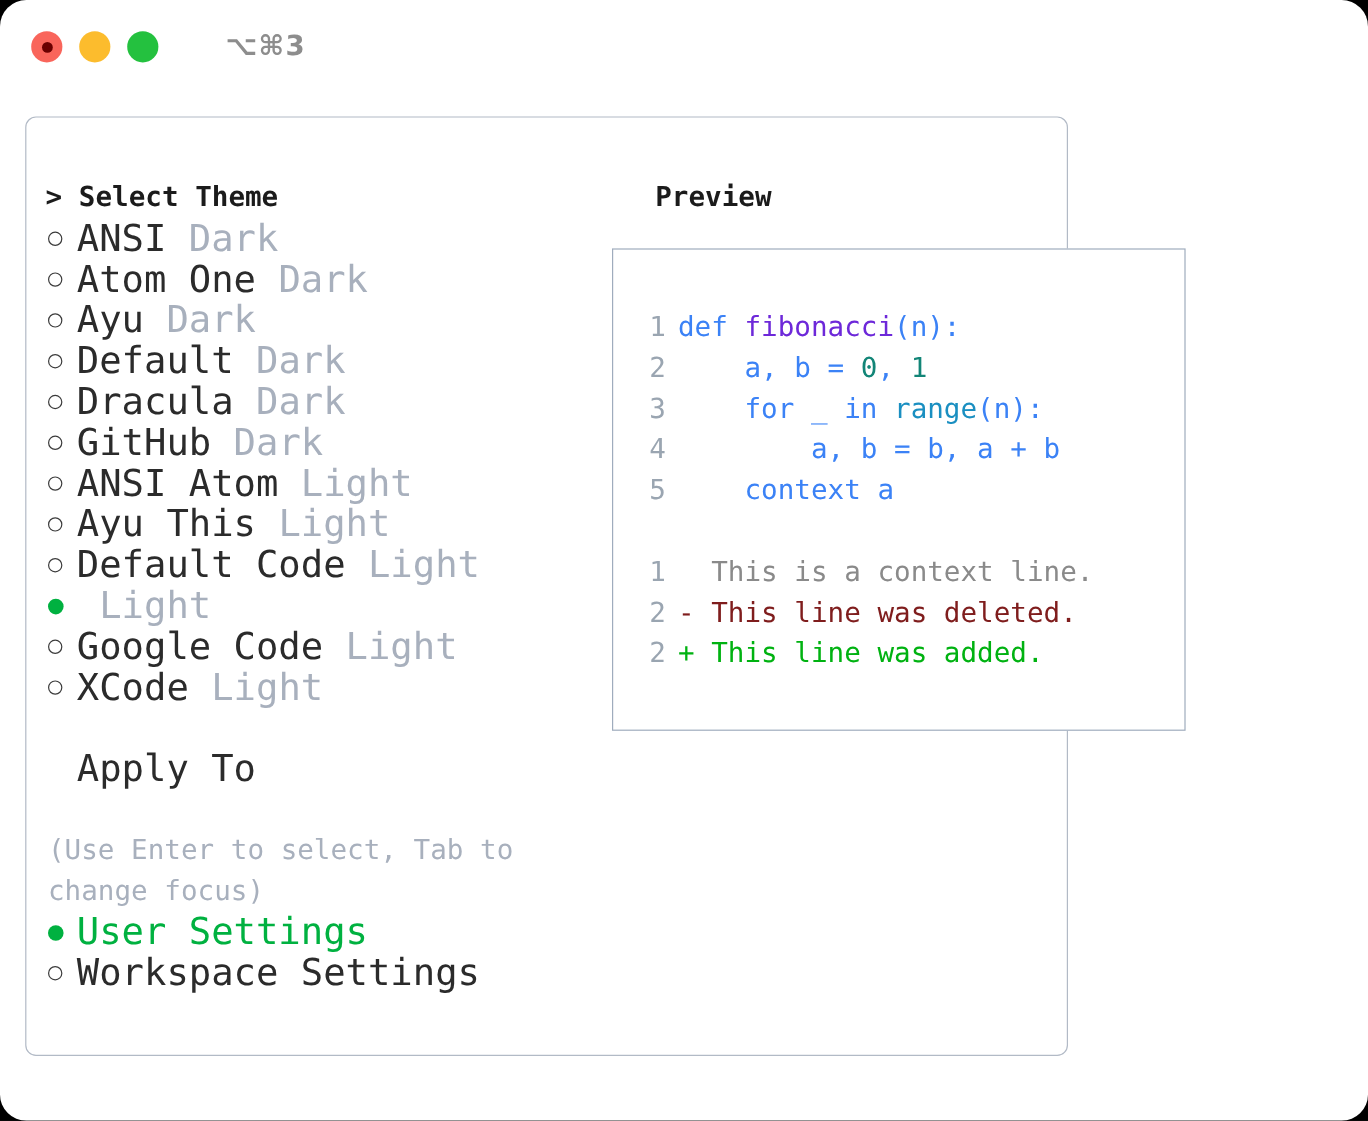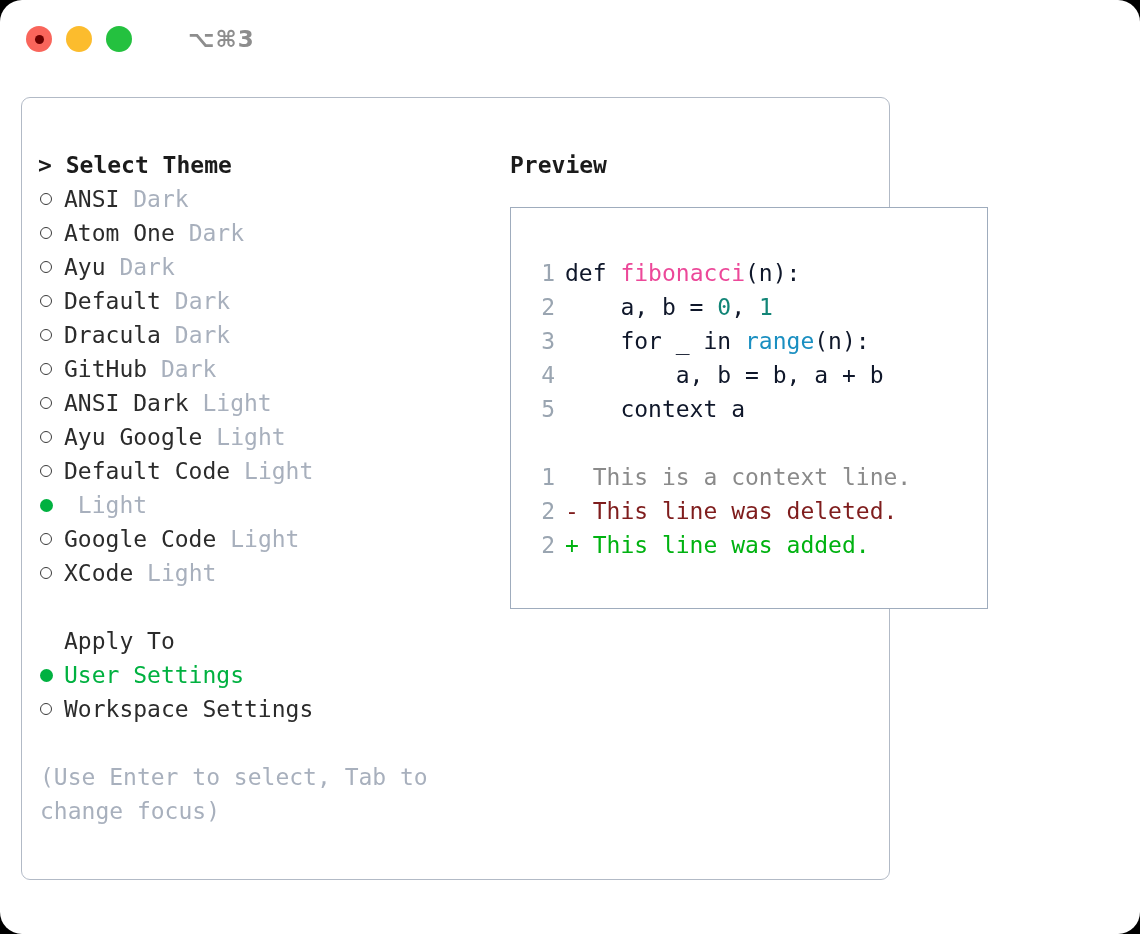--- a/index.html
+++ b/index.html
@@ -87,21 +87,21 @@
     font-size: 23px;
     line-height: 34px;
     color: #1b1b1b;
     white-space: pre;
   }
   .section-title.bold { font-weight: bold; }
 
   .opt-row {
     display: flex;
     align-items: center;
-    font-size: 23px;
+    font-size: 31px;
     line-height: 34px;
     white-space: pre;
   }
   .marker {
     width: 26px;
     flex: none;
     display: inline-flex;
     align-items: center;
     height: 34px;
     padding-left: 2px;
@@ -139,20 +139,21 @@
     flex: 1;
     padding: 50px 0 0 0;
     position: relative;
   }
   #preview-title {
     font-size: 23px;
     font-weight: bold;
     line-height: 34px;
     color: #1b1b1b;
     padding-left: 8px;
+    margin-left: 36px;
   }
   #preview-box {
     margin-top: 25px;
     margin-left: 8px;
     width: 478px;
     height: 402px;
     border: 1.7px solid #9facbd;
     background: #ffffff;
     padding: 48px 0 0 16px;
   }
@@ -164,24 +165,24 @@
     display: flex;
   }
   .lineno {
     color: #9aa5b1;
     width: 28px;
     text-align: right;
     flex: none;
     margin-right: 10px;
   }
   .code-body { color: #24292e; white-space: pre; }
-  .tok-func    { color: #ec4899; }
+  .tok-func    { color: #6d28d9; }
   .tok-num     { color: #128577; }
   .tok-builtin { color: #1a8fc1; }
-  .tok-plain   { color: #0f172a; }
+  .tok-plain   { color: #3b82f6; }
 
   .diff-context { color: #8a8a8a; }
   .diff-del     { color: #7f1d1d; }
   .diff-add     { color: #00b211; text-align: center; }
 
   .blank-line { height: 34px; }
 </style>
 </head>
 <body>
 
@@ -201,40 +202,40 @@
 
       <div id="left-col">
         <div class="section-title bold">&gt; Select Theme</div>
         <div id="theme-list">
             <div class="opt-row"><span class="marker"><span class="bullet-hollow"></span></span><span class="opt-label">ANSI</span><span> </span><span class="opt-variant">Dark</span></div>
             <div class="opt-row"><span class="marker"><span class="bullet-hollow"></span></span><span class="opt-label">Atom One</span><span> </span><span class="opt-variant">Dark</span></div>
             <div class="opt-row"><span class="marker"><span class="bullet-hollow"></span></span><span class="opt-label">Ayu</span><span> </span><span class="opt-variant">Dark</span></div>
             <div class="opt-row"><span class="marker"><span class="bullet-hollow"></span></span><span class="opt-label">Default</span><span> </span><span class="opt-variant">Dark</span></div>
             <div class="opt-row"><span class="marker"><span class="bullet-hollow"></span></span><span class="opt-label">Dracula</span><span> </span><span class="opt-variant">Dark</span></div>
             <div class="opt-row"><span class="marker"><span class="bullet-hollow"></span></span><span class="opt-label">GitHub</span><span> </span><span class="opt-variant">Dark</span></div>
-            <div class="opt-row"><span class="marker"><span class="bullet-hollow"></span></span><span class="opt-label">ANSI Dark</span><span> </span><span class="opt-variant">Light</span></div>
-            <div class="opt-row"><span class="marker"><span class="bullet-hollow"></span></span><span class="opt-label">Ayu Google</span><span> </span><span class="opt-variant">Light</span></div>
+            <div class="opt-row"><span class="marker"><span class="bullet-hollow"></span></span><span class="opt-label">ANSI Atom</span><span> </span><span class="opt-variant">Light</span></div>
+            <div class="opt-row"><span class="marker"><span class="bullet-hollow"></span></span><span class="opt-label">Ayu This</span><span> </span><span class="opt-variant">Light</span></div>
             <div class="opt-row"><span class="marker"><span class="bullet-hollow"></span></span><span class="opt-label">Default Code</span><span> </span><span class="opt-variant">Light</span></div>
             <div class="opt-row"><span class="marker"><span class="bullet-filled"></span></span><span> </span><span class="opt-variant">Light</span></div>
             <div class="opt-row"><span class="marker"><span class="bullet-hollow"></span></span><span class="opt-label">Google Code</span><span> </span><span class="opt-variant">Light</span></div>
             <div class="opt-row"><span class="marker"><span class="bullet-hollow"></span></span><span class="opt-label">XCode</span><span> </span><span class="opt-variant">Light</span></div>
           </div>
 
         <div class="spacer-line"></div>
 
         <div class="opt-row">
           <span class="marker"></span>
           <span class="opt-label">Apply To</span>
         </div>
+        <div id="hint">(Use Enter to select, Tab to change focus)</div>
+
         <div id="apply-list">
             <div class="opt-row"><span class="marker"><span class="bullet-filled"></span></span><span class="opt-label selected">User Settings</span></div>
             <div class="opt-row"><span class="marker"><span class="bullet-hollow"></span></span><span class="opt-label">Workspace Settings</span></div>
           </div>
-
-        <div id="hint">(Use Enter to select, Tab to change focus)</div>
       </div>
 
       <div id="right-col">
         <div id="preview-title">Preview</div>
         <div id="preview-box">
           <div id="code-block">
               <div class="code-line"><span class="lineno">1</span><span class="code-body"><span class="tok-plain">def </span><span class="tok-func">fibonacci</span><span class="tok-plain">(n):</span></span></div>
               <div class="code-line"><span class="lineno">2</span><span class="code-body"><span class="tok-plain">    a, b = </span><span class="tok-num">0</span><span class="tok-plain">, </span><span class="tok-num">1</span></span></div>
               <div class="code-line"><span class="lineno">3</span><span class="code-body"><span class="tok-plain">    for _ in </span><span class="tok-builtin">range</span><span class="tok-plain">(n):</span></span></div>
               <div class="code-line"><span class="lineno">4</span><span class="code-body"><span class="tok-plain">        a, b = b, a + b</span></span></div>

